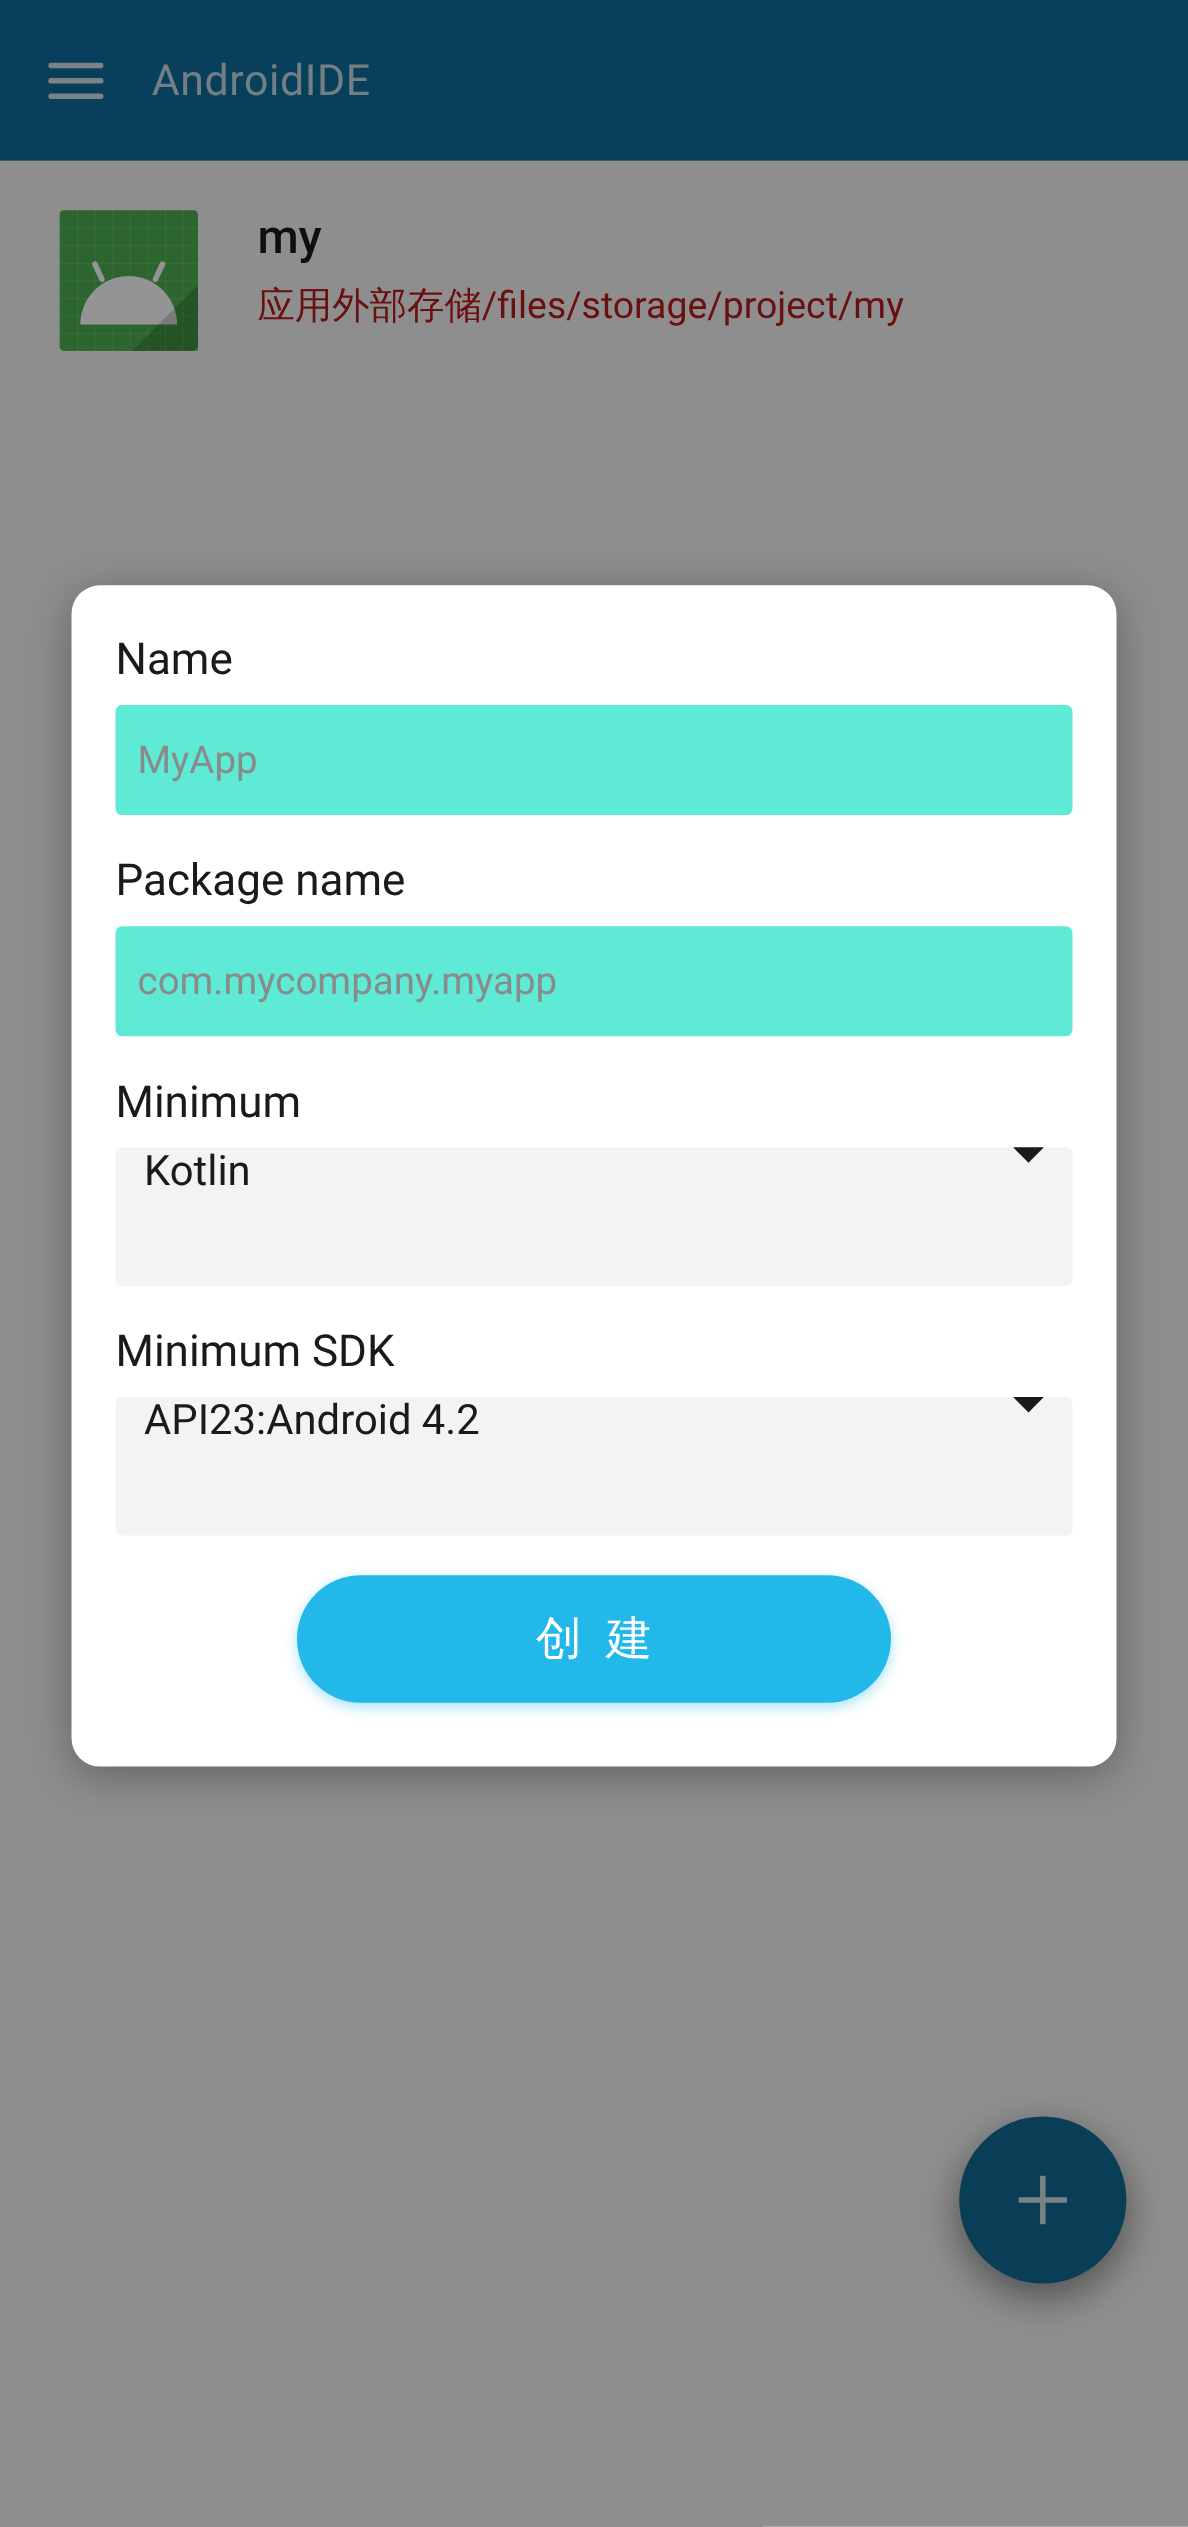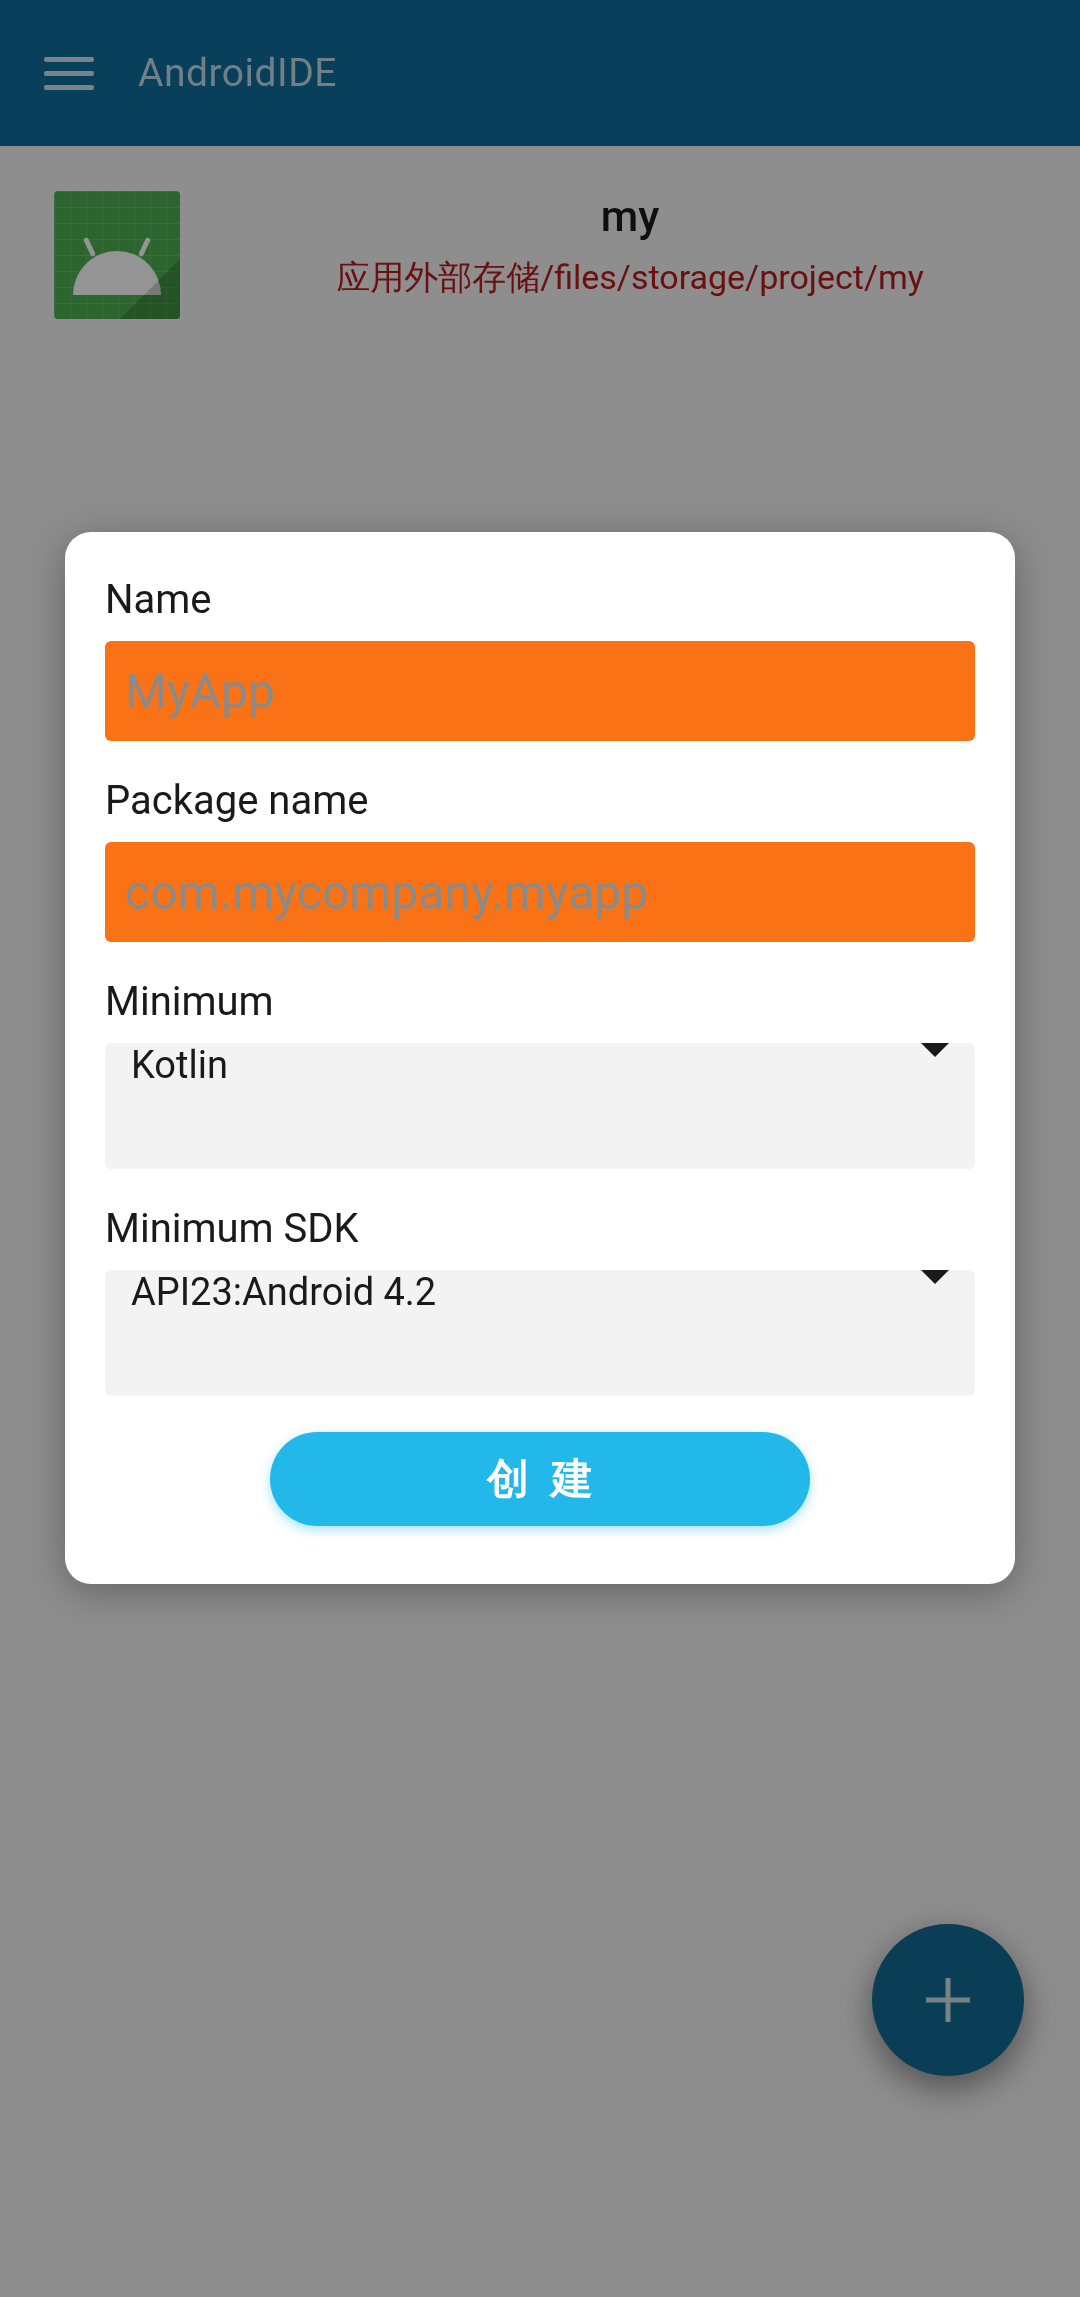--- a/index.html
+++ b/index.html
@@ -90,21 +90,20 @@
     position: absolute;
     bottom: 0;
     right: 0;
     width: 0;
     height: 0;
     border-left: 60px solid transparent;
     border-bottom: 60px solid rgba(0,0,0,0.18);
   }
   .project-info {
     flex: 1;
-    text-align: center;
   }
   .project-name {
     font-size: 43px;
     color: #1a1a1a;
     font-weight: 500;
     margin-bottom: 14px;
   }
   .project-path {
     font-size: 34px;
     color: #b91c1c;
@@ -135,25 +134,25 @@
   .form-label {
     font-size: 40px;
     color: #1a1a1a;
     font-weight: 400;
     margin-bottom: 18px;
     display: block;
   }
   .form-input {
     width: 100%;
     height: 100px;
-    background: #f97316;
+    background: #5eead4;
     border: none;
     border-radius: 6px;
     padding: 0 20px;
-    font-size: 48px;
+    font-size: 35px;
     color: #333;
     font-family: inherit;
   }
   .form-input::placeholder {
     color: #8a8a8a;
   }
   .form-select {
     width: 100%;
     height: 126px;
     background: #f3f3f3;
@@ -170,27 +169,27 @@
     width: 0;
     height: 0;
     border-left: 14px solid transparent;
     border-right: 14px solid transparent;
     border-top: 14px solid #1a1a1a;
   }
   .create-button {
     display: block;
     margin: 32px auto 0 auto;
     width: 540px;
-    height: 94px;
+    height: 116px;
     background: #22b8ea;
     color: white;
     border: none;
     border-radius: 60px;
     font-size: 42px;
-    font-weight: 700;
+    font-weight: 400;
     letter-spacing: 22px;
     padding-left: 22px;
     cursor: pointer;
     box-shadow: 0 4px 12px rgba(34,184,234,0.4);
   }
   .fab {
     position: absolute;
     right: 56px;
     top: 1924px;
     width: 152px;

